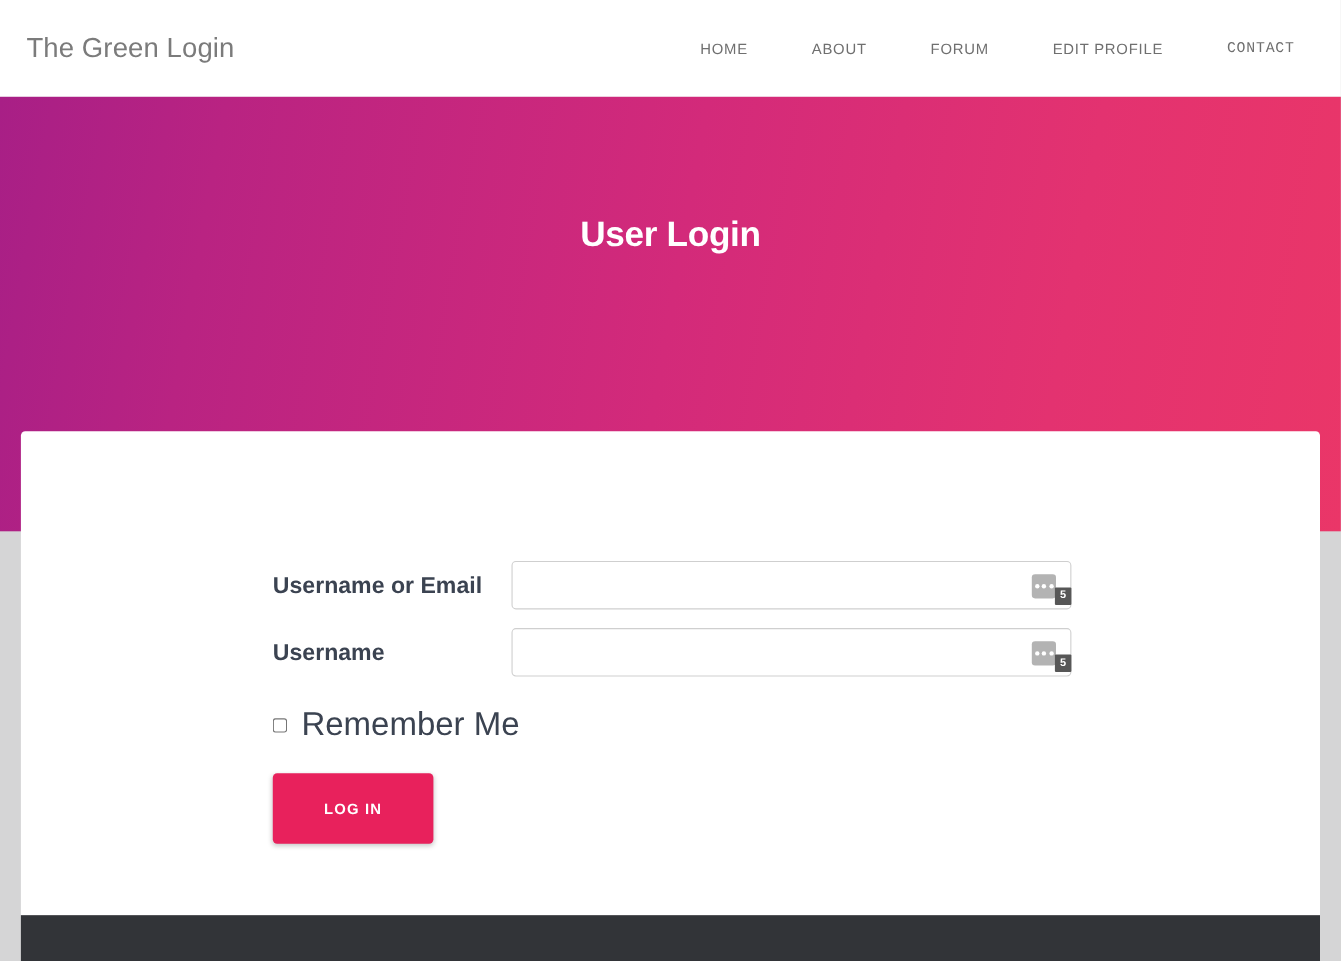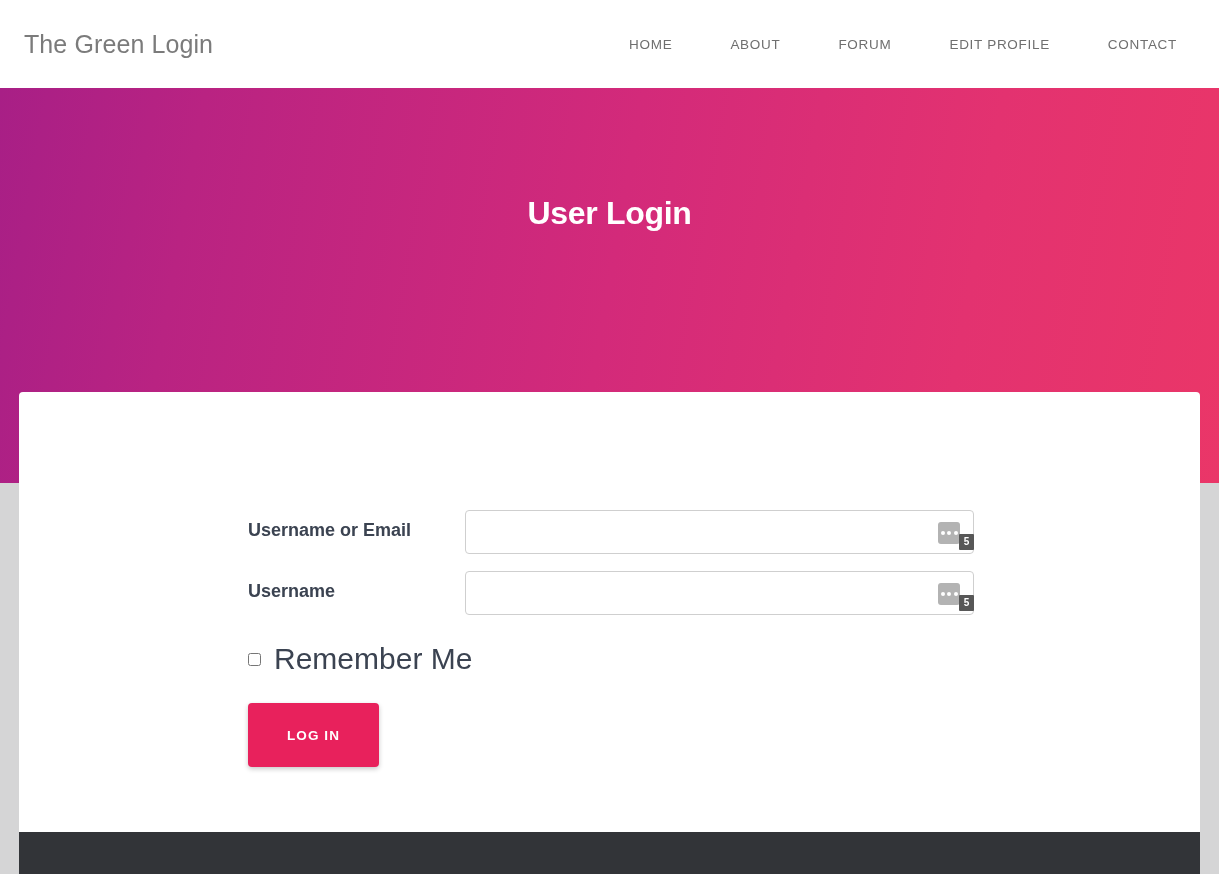--- a/index.html
+++ b/index.html
@@ -49,21 +49,21 @@
   .nav-link {
     font-size: 13.5px;
     letter-spacing: 0.7px;
     color: #6f6f6f;
     text-transform: uppercase;
     text-decoration: none;
     padding: 10px 29px;
     white-space: nowrap;
     cursor: pointer;
   }
-  .nav-link:last-child { padding-right: 12px; }
+  .nav-link:last-child { padding-right: 12px; font-family: Liberation Mono, monospace; }
 
   
   .hero {
     position: absolute;
     top: 88px; left: 0;
     width: 1219px;
     height: 395px;
     background: linear-gradient(100deg, #a81f86 0%, #b92382 16%, #d32a7a 50%, #e33270 78%, #ea3668 100%);
     overflow: hidden;
   }
@@ -98,21 +98,21 @@
   }
 
   .form-row {
     display: flex;
     align-items: flex-start;
     margin-bottom: 17px;
   }
   .form-label {
     width: 217px;
     padding-top: 10px;
-    font-size: 18px;
+    font-size: 21px;
     font-weight: bold;
     color: #3b4351;
     line-height: 1.2;
   }
   .field-wrap {
     position: relative;
     width: 509px;
   }
   .text-input {
     width: 509px;
@@ -180,21 +180,21 @@
     font-size: 30px;
     color: #3b4351;
     margin-left: 13px;
     line-height: 1;
     cursor: pointer;
   }
 
   
   .login-button {
     margin-top: 29px;
-    width: 131px;
+    width: 146px;
     height: 64px;
     background: #e8215c;
     border: none;
     border-radius: 4px;
     color: #ffffff;
     font-size: 13.5px;
     font-weight: bold;
     letter-spacing: 1.1px;
     font-family: "Liberation Sans", sans-serif;
     text-transform: uppercase;

